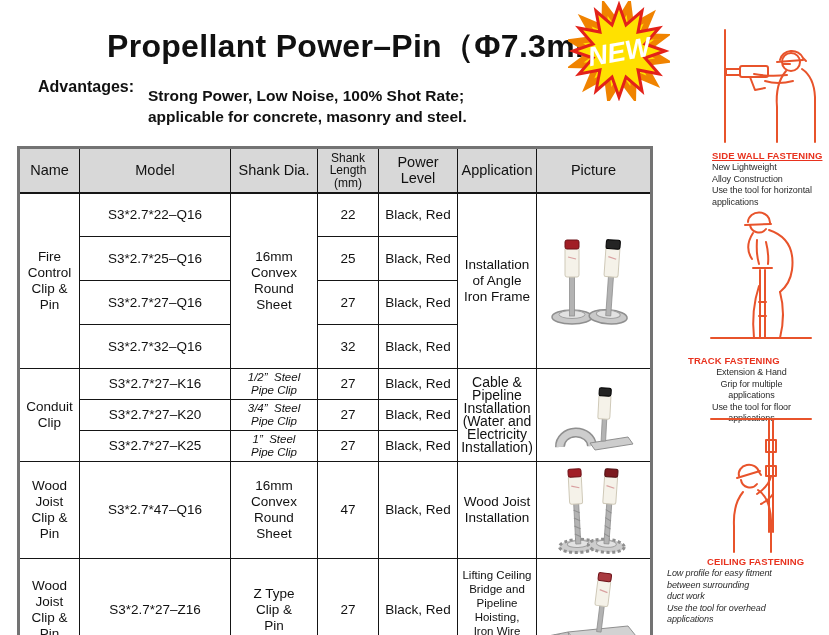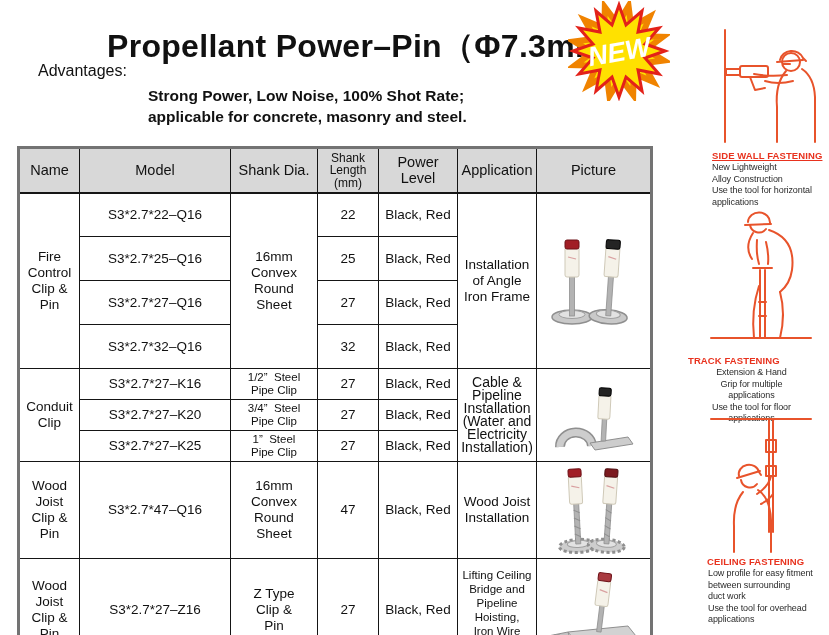--- a/index.html
+++ b/index.html
@@ -4,37 +4,37 @@
 <style>
   * { margin:0; padding:0; box-sizing:border-box; }
   html,body { width:829px; height:635px; }
   body { position:relative; background:#fff; color:#111;
          font-family:"Liberation Sans","DejaVu Sans",sans-serif; overflow:hidden; }
 
   .title { position:absolute; left:107px; top:25px; font-size:32px; font-weight:700;
            letter-spacing:.3px; white-space:nowrap; }
   .badge-svg { position:absolute; left:568px; top:1px; width:102px; height:100px; }
 
-  .adv-label { position:absolute; left:38px; top:62px; font-size:16px; font-weight:400;text-align:right; }
+  .adv-label { position:absolute; left:38px; top:78px; font-size:16px; font-weight:700;text-align:right; }
   .adv-text  { position:absolute; left:148px; top:85px; font-size:15.5px; font-weight:700;
                line-height:21px; white-space:pre-line; }
 
   table.spec { position:absolute; left:17px; top:146px; width:633px;
                border-collapse:collapse; table-layout:fixed; border:3px solid #737373; }
   .spec th, .spec td { border:1.6px solid #151515; text-align:center; vertical-align:middle;
                white-space:pre-line; padding:1px; overflow:hidden; }
   .spec th { background:#d8d8d8; font-weight:400; font-size:14.5px; height:45px;
              border-bottom:2.2px solid #151515; }
   .spec th.small { font-size:12px; line-height:12.5px;text-align:center; }
   .spec td { font-size:13.5px; line-height:16px; }
   tr.r-g1 td { height:44px; }
   tr.r-g2 td { height:31px; }
   tr.r-g3 td { height:97px; }
   tr.r-g4 td { height:103px; }
-  td.dia-small { font-size:11.5px; line-height:13px; }
+  td.dia-small { font-size:11.5px; line-height:13px;font-style:italic; }
   td.app-small { font-size:14px; line-height:13px; }
   td.app-mid   { font-size:11.5px; line-height:14px; }
   td.pic-cell  { padding:0; white-space:normal; }
   td.pic-cell svg { display:block; margin:0 auto; }
 
   .rp-svg { position:absolute; }
   .rp-heading { position:absolute; font-size:9.5px; font-weight:700; color:#e8321e;
                 white-space:nowrap; letter-spacing:.1px; }
   .rp-text { position:absolute; font-size:9px; line-height:11.5px; color:#2b2b2b;
              white-space:pre-line; letter-spacing:-.1px; }
@@ -298,17 +298,17 @@
   <rect x="63" y="54" width="10" height="10"></rect>
   <path d="M36,64 a10,9 0 0 1 20,-4 l2,3"></path>
   <line x1="34" y1="66" x2="57" y2="59"></line>
   <path d="M38,68 a9,9 0 0 0 16,4"></path>
   <path d="M40,80 q-10,12 -9,34 l0,26"></path>
   <path d="M55,78 q12,8 13,30 l0,32"></path>
   <path d="M54,82 q12,-8 14,-18"></path>
   <path d="M58,92 q8,-4 12,-10"></path>
 </svg>
 <div class="rp-heading" style="left:707px; top:556px;">CEILING FASTENING</div>
-<div class="rp-text" style="left:708px; top:568px;">Low profile for easy fitment
+<div class="rp-text" style="left:667px; top:568px;font-style:italic;">Low profile for easy fitment
 between surrounding
 duct work
 Use the tool for overhead
 applications</div>
 
 </body></html>

